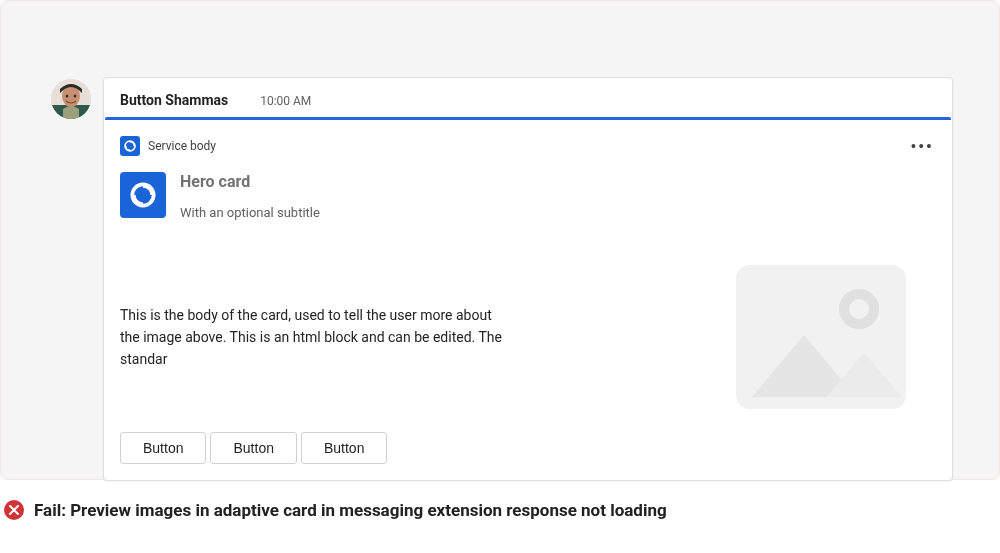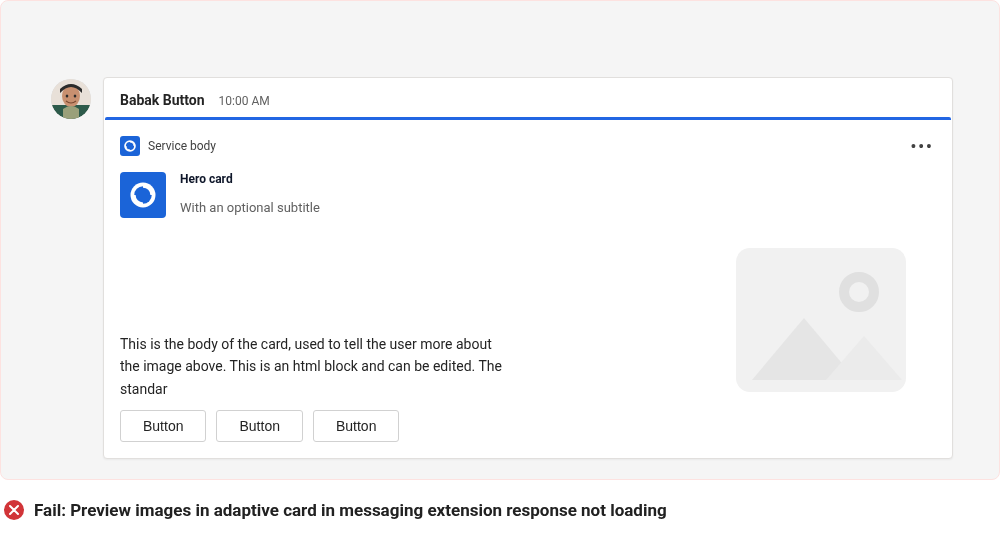--- a/index.html
+++ b/index.html
@@ -39,21 +39,21 @@
     border:1px solid #e1dfdd;
     border-radius:4px;
     box-shadow:0 1px 2px rgba(0,0,0,0.05);
     padding:0;
   }
 
   .card-header {
     padding:12px 16px 8px;
   }
   .sender-name { font-weight:700; font-size:14px; color:#242424; }
-  .timestamp { font-size:12px; color:#616161; margin-left:10px; }
+  .timestamp { font-size:12px; color:#616161; margin-left:28px; }
 
   .blue-rule { height:3px; background:#2266e3; border-radius:2px 2px 0 0; margin:0 1px; }
 
   .card-body { padding:2px 16px 16px; position:relative; }
 
   .service-row {
     display:flex; align-items:center;
     padding:10px 0 12px;
   }
   .app-icon {
@@ -79,39 +79,39 @@
   .hero-row { display:flex; align-items:flex-start; padding:0 0 12px; }
   .hero-icon {
     width:46px; height:46px;
     border-radius:4px;
     background:#1b64d8;
     display:flex; align-items:center; justify-content:center;
     margin-right:14px;
     flex-shrink:0;
   }
   .hero-icon svg { width:30px; height:30px; }
-  .hero-title { font-size:12px; font-weight:700; color:#0f172a; line-height:1.2; }
+  .hero-title { font-size:16px; font-weight:700; color:#737373; line-height:1.2; }
   .hero-sub { font-size:13px; color:#616161; margin-top:14px; }
 
-  .content-row { display:flex; align-items:flex-end; min-height:170px; }
+  .content-row { display:flex; align-items:center; min-height:170px;margin-top:20px; }
   .body-text {
     font-size:14px; color:#242424; line-height:1.6;
     max-width:410px;
     padding-right:16px;
   }
 
   .image-placeholder {
     margin-left:auto;
     width:230px; height:160px;
     position:relative;
     color:#ececec;
   }
   .image-placeholder svg { width:100%; height:100%; }
 
-  .action-row { display:flex; gap:10px; padding-top:10px; }
+  .action-row { display:flex; gap:4px; padding-top:10px; }
   .btn {
     border:1px solid #d1d1d1;
     background:#fff;
     border-radius:3px;
     padding:7px 22px;
     font-size:14px;
     color:#242424;
     cursor:pointer;
   }
 
@@ -153,21 +153,21 @@
         <ellipse cx="16" cy="17" rx="1.3" ry="1.6" fill="#2b2b2b"></ellipse>
         <ellipse cx="24" cy="17" rx="1.3" ry="1.6" fill="#2b2b2b"></ellipse>
         <path d="M15 22 Q20 26 25 22" stroke="#7a4a32" stroke-width="1.2" fill="none"></path>
         <path d="M12 30 Q20 24 28 30 L28 40 L12 40 Z" fill="#9aa07a"></path>
       </g>
     </svg>
   </div>
 
   <div class="card-shell">
     <div class="card-header">
-      <span class="sender-name">Babak Button</span>
+      <span class="sender-name">Button Shammas</span>
       <span class="timestamp">10:00 AM</span>
     </div>
 
     <div class="blue-rule"></div>
 
     <div class="card-body">
 
       <div class="service-row">
         <div class="app-icon">
           <svg viewBox="0 0 24 24">

